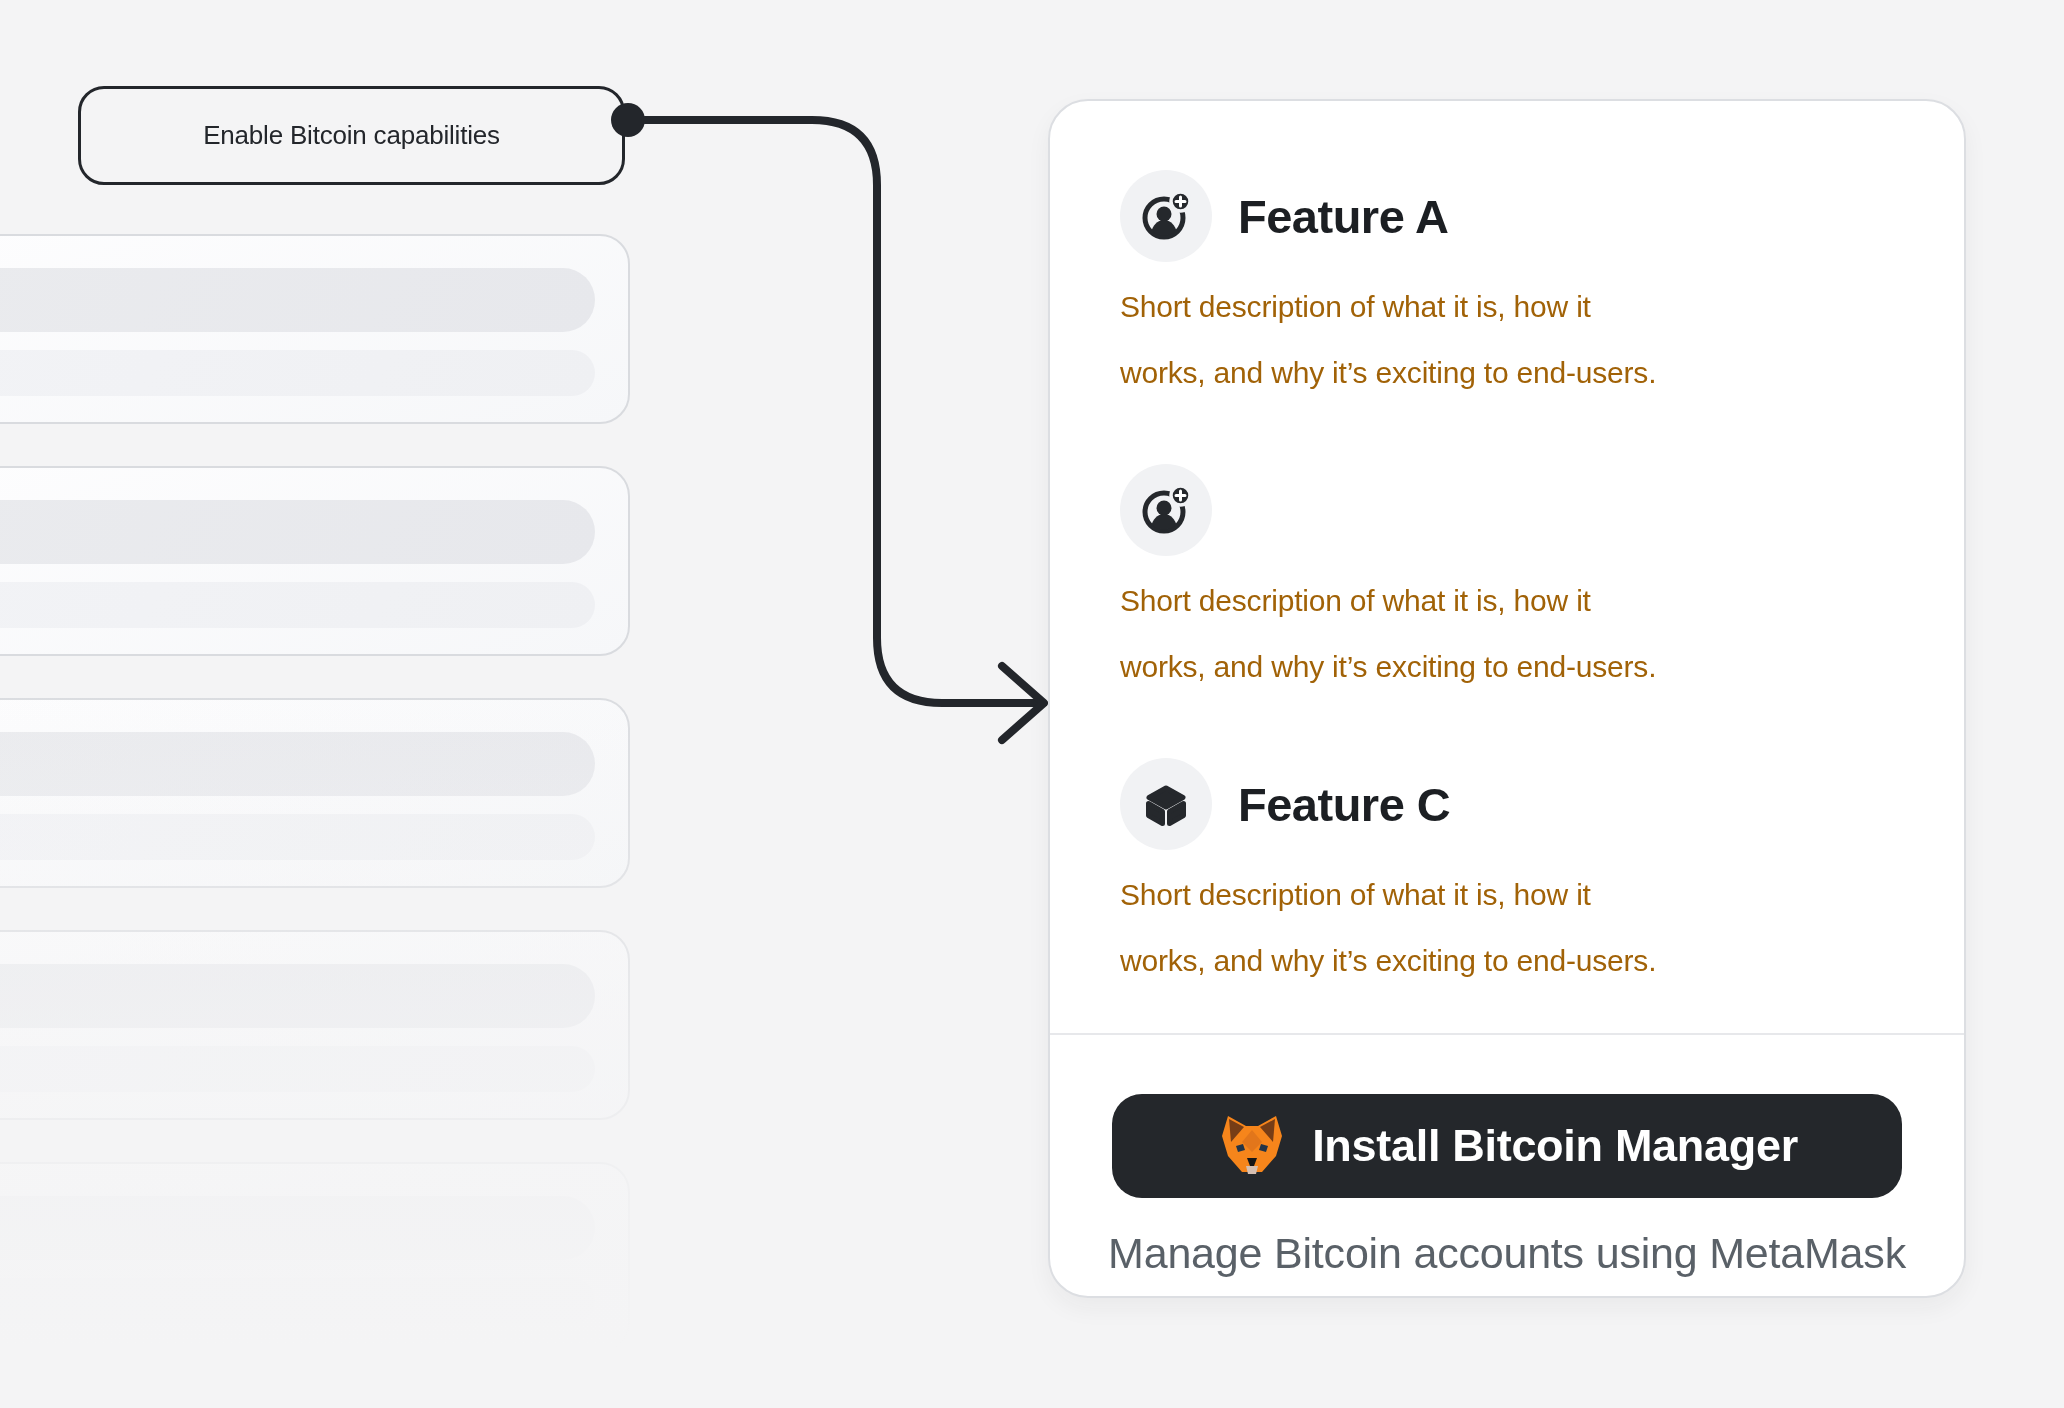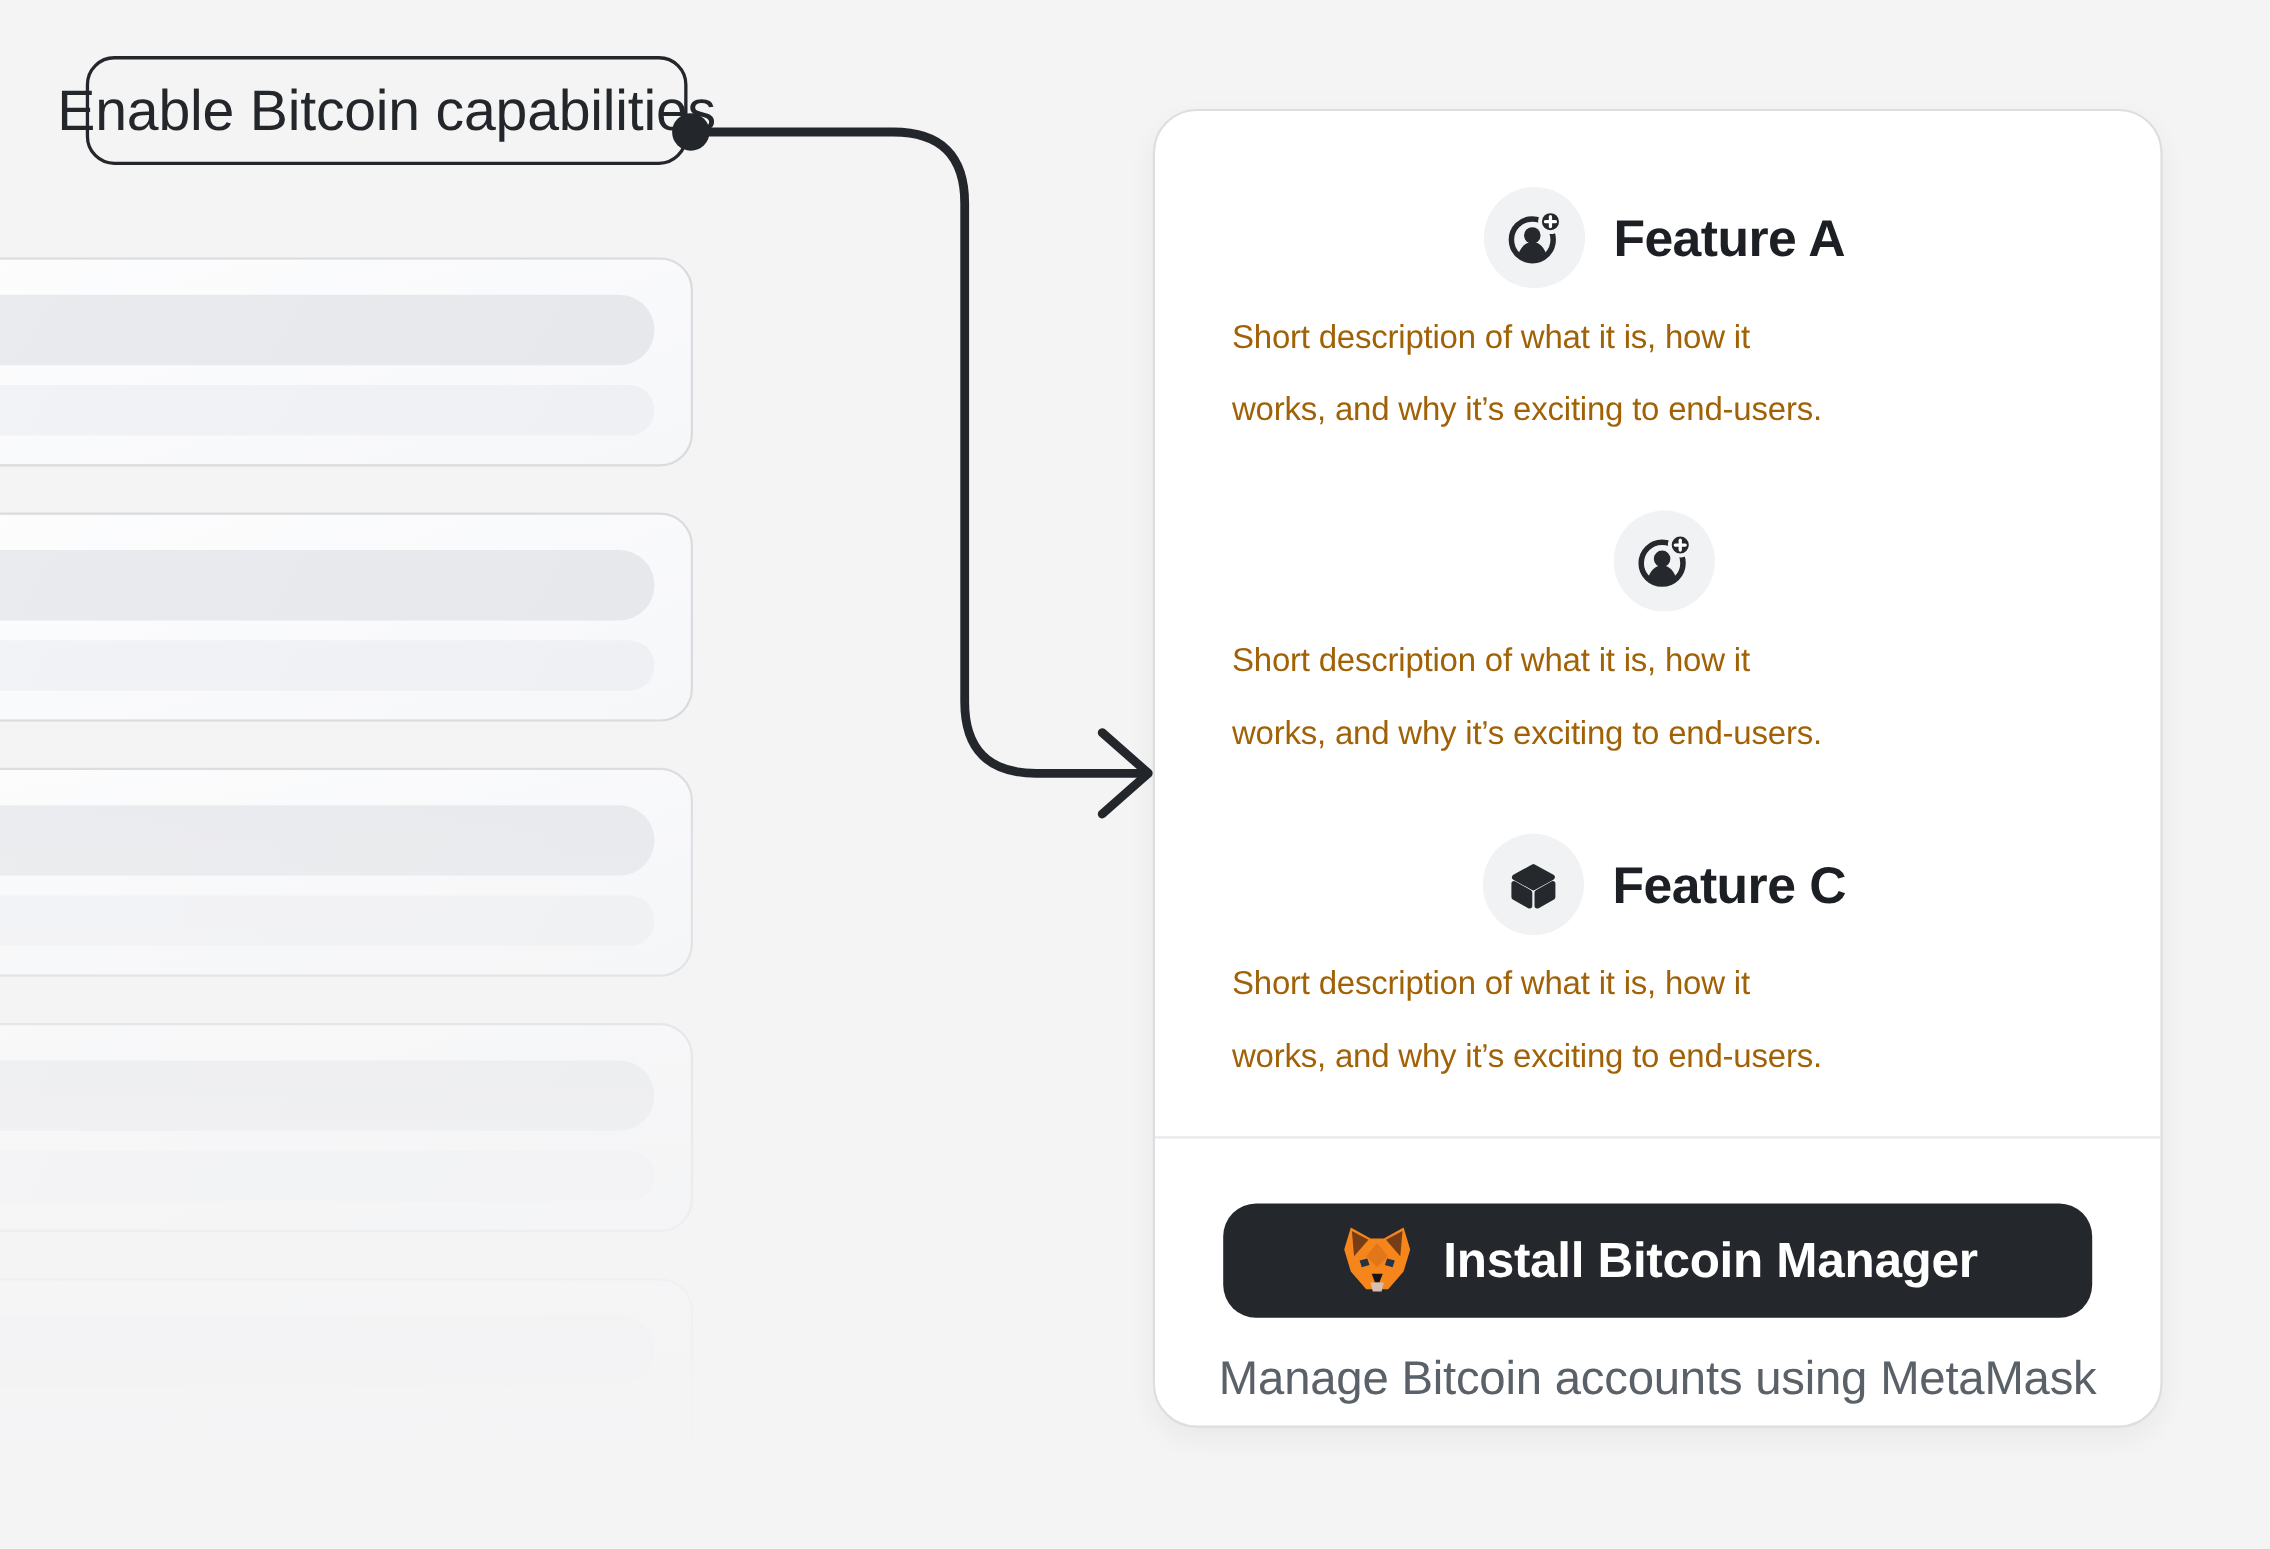--- a/index.html
+++ b/index.html
@@ -6,25 +6,25 @@
   body {
     width:2064px; height:1408px;
     position:relative; overflow:hidden;
     background:#f4f4f5;
     font-family:"Liberation Sans","DejaVu Sans",sans-serif;
     color:#23262b;
   }
 
   
   .callout {
-    position:absolute; left:78px; top:51px;
+    position:absolute; left:78px; top:86px;
     width:547px; height:99px; box-sizing:border-box;
     border:3px solid #23262b; border-radius:26px;
     display:flex; align-items:center; justify-content:center;
-    font-size:52px; font-weight:500; letter-spacing:-0.2px;
+    font-size:26px; font-weight:500; letter-spacing:-0.2px;
     color:#23262b; white-space:nowrap;
   }
 
   .connector-svg { position:absolute; left:0; top:0; width:2064px; height:1408px; pointer-events:none; }
 
   
   .skeleton-column { position:absolute; left:-72px; top:234px; width:702px; }
   .skel-card {
     position:relative; box-sizing:border-box;
     width:100%; height:190px; margin-bottom:42px;
@@ -47,21 +47,21 @@
   .feature-card {
     position:absolute; left:1048px; top:99px;
     width:918px; height:1199px; box-sizing:border-box;
     background:#ffffff;
     border:2px solid #dcdee2; border-radius:40px;
     box-shadow:0 10px 24px rgba(32,36,42,0.05);
     display:flex; flex-direction:column;
   }
   .card-content { box-sizing:border-box; padding:69px 58px 0 70px; height:932px; }
   .feature { margin-bottom:58px; }
-  .feature-row { display:flex; align-items:center; gap:26px;justify-content:center; }
+  .feature-row { display:flex; align-items:center; gap:26px; }
   .chip {
     flex:0 0 auto; width:92px; height:92px; border-radius:50%;
     background:#f1f2f4; display:flex; align-items:center; justify-content:center;
   }
   .feature-title { font-size:47px; font-weight:700; letter-spacing:-0.5px; color:#1c1f23; }
   .feature-desc { margin-top:12px; font-size:30px; line-height:66px; letter-spacing:-0.2px; color:#a16207; }
   .feature-desc span { display:block; white-space:nowrap; }
 
   .divider { border-top:2px solid #e7e8eb; }
 

